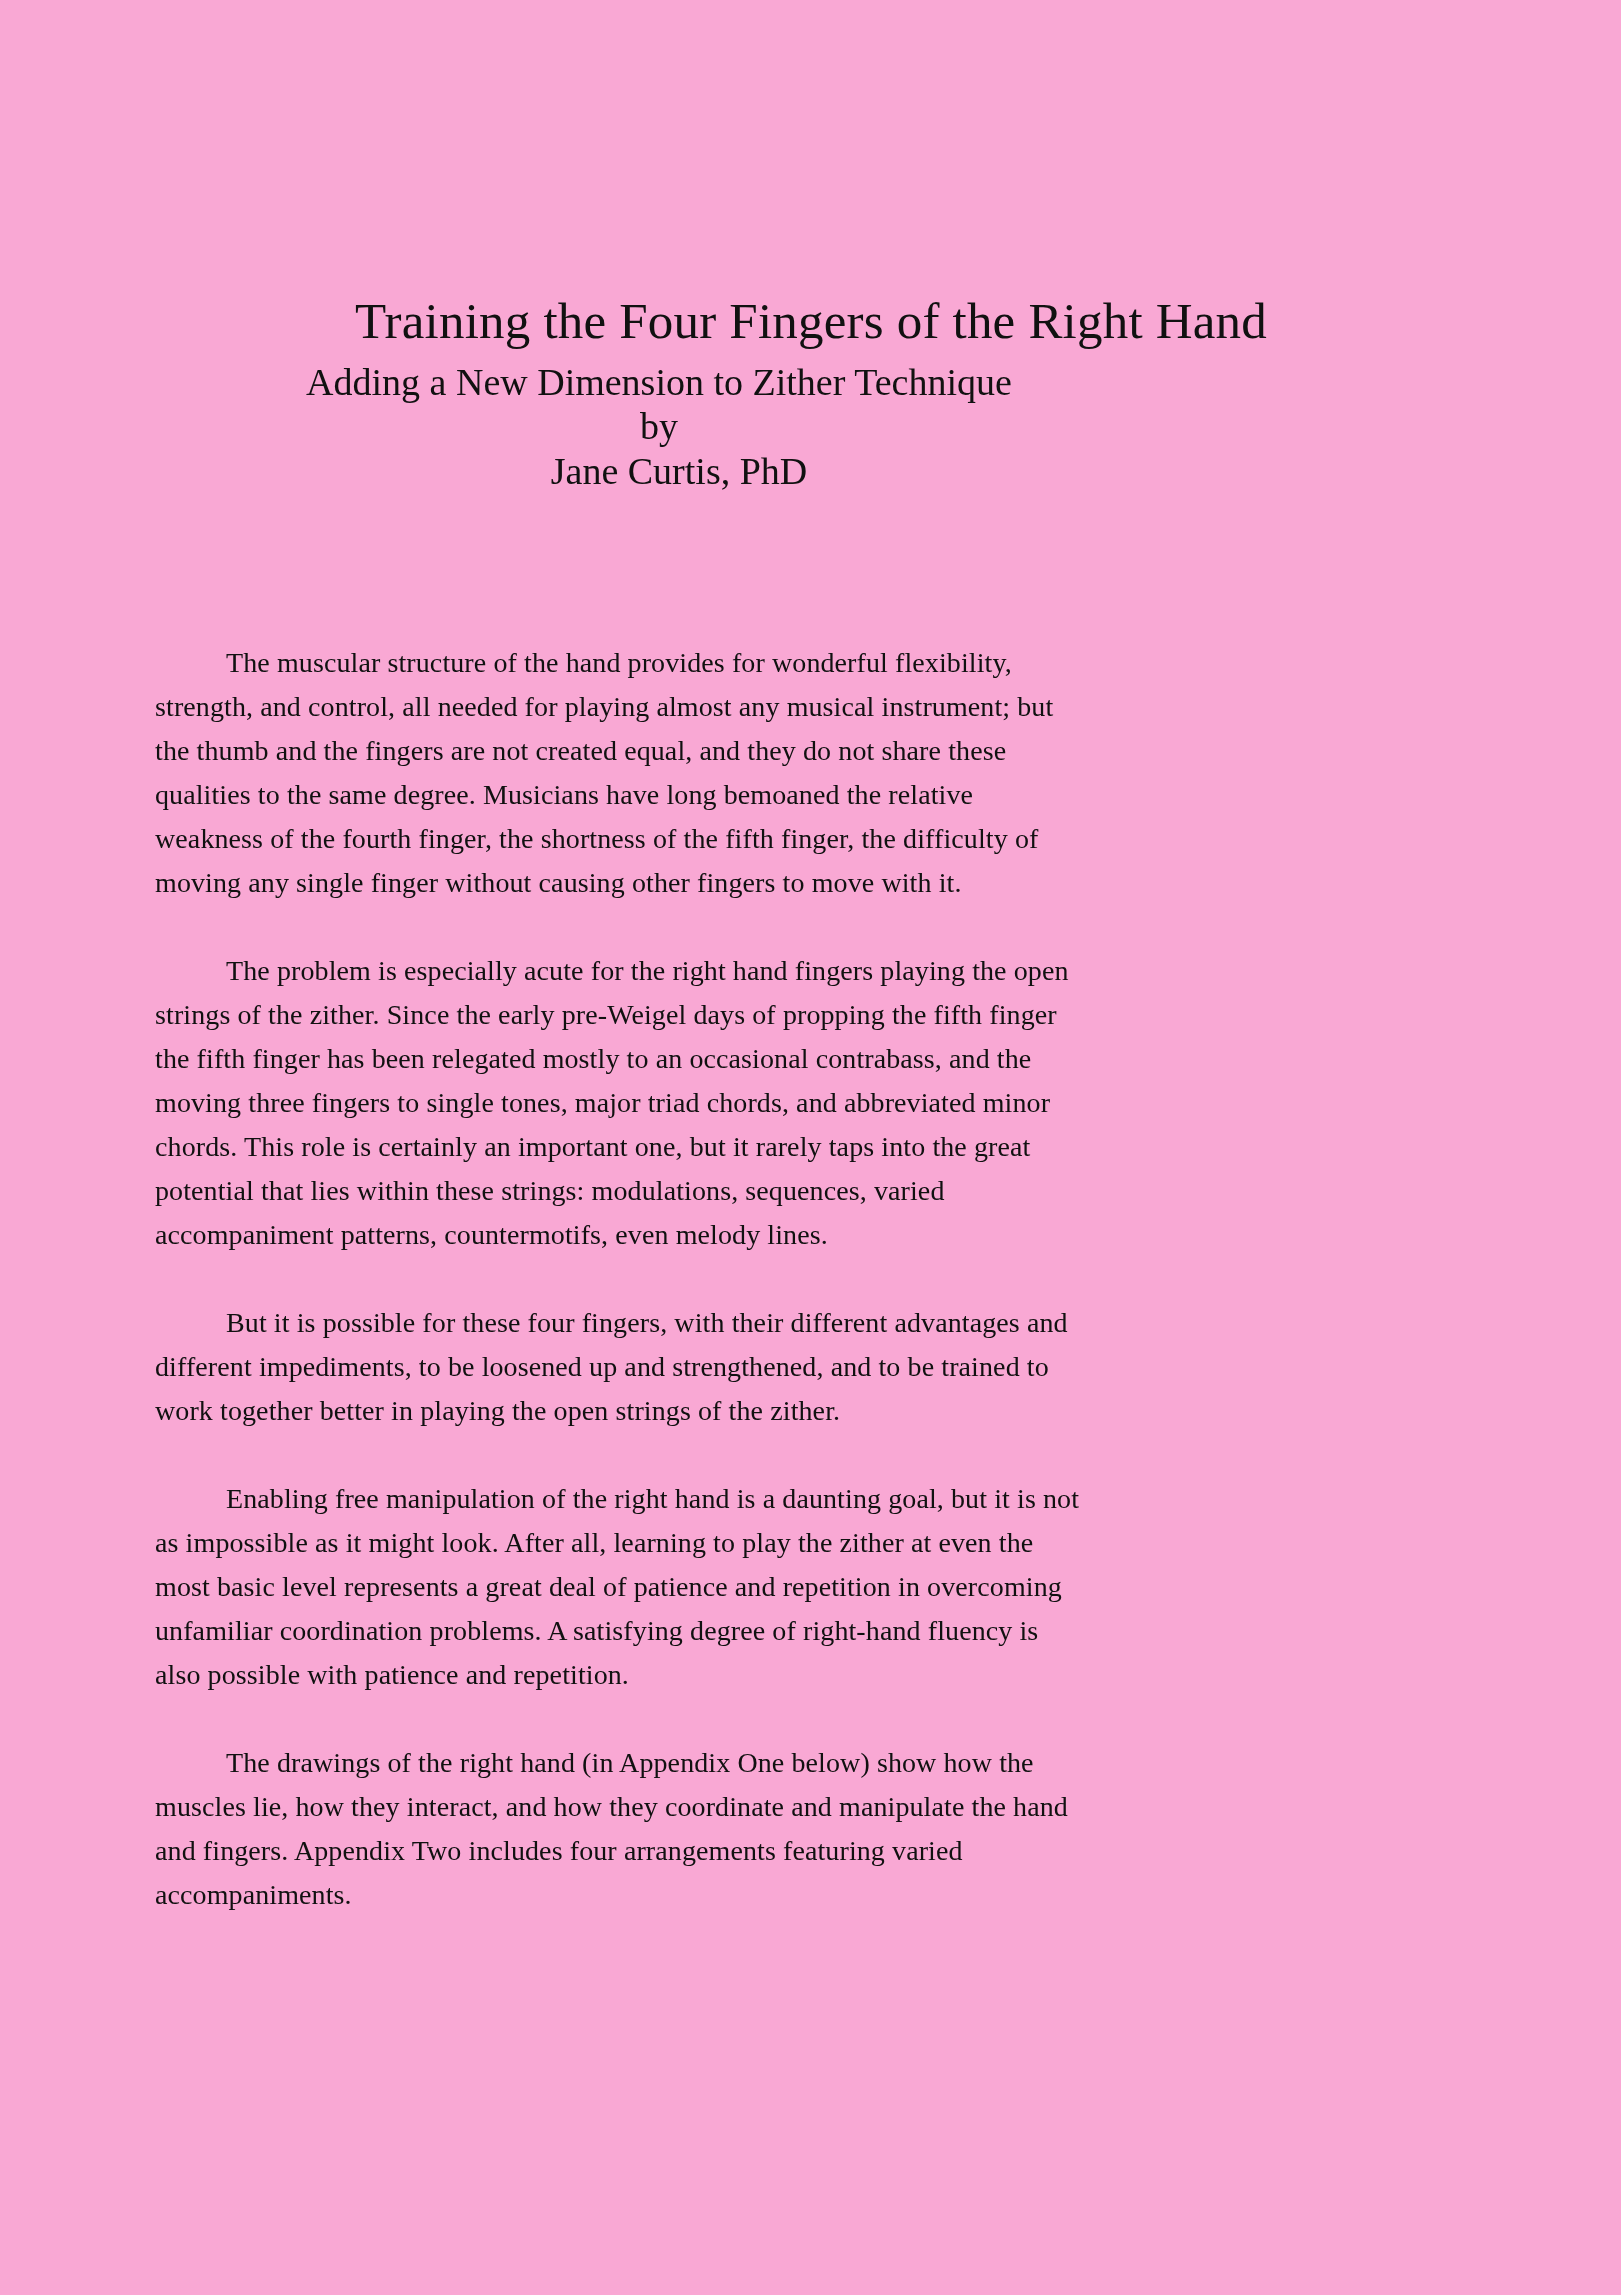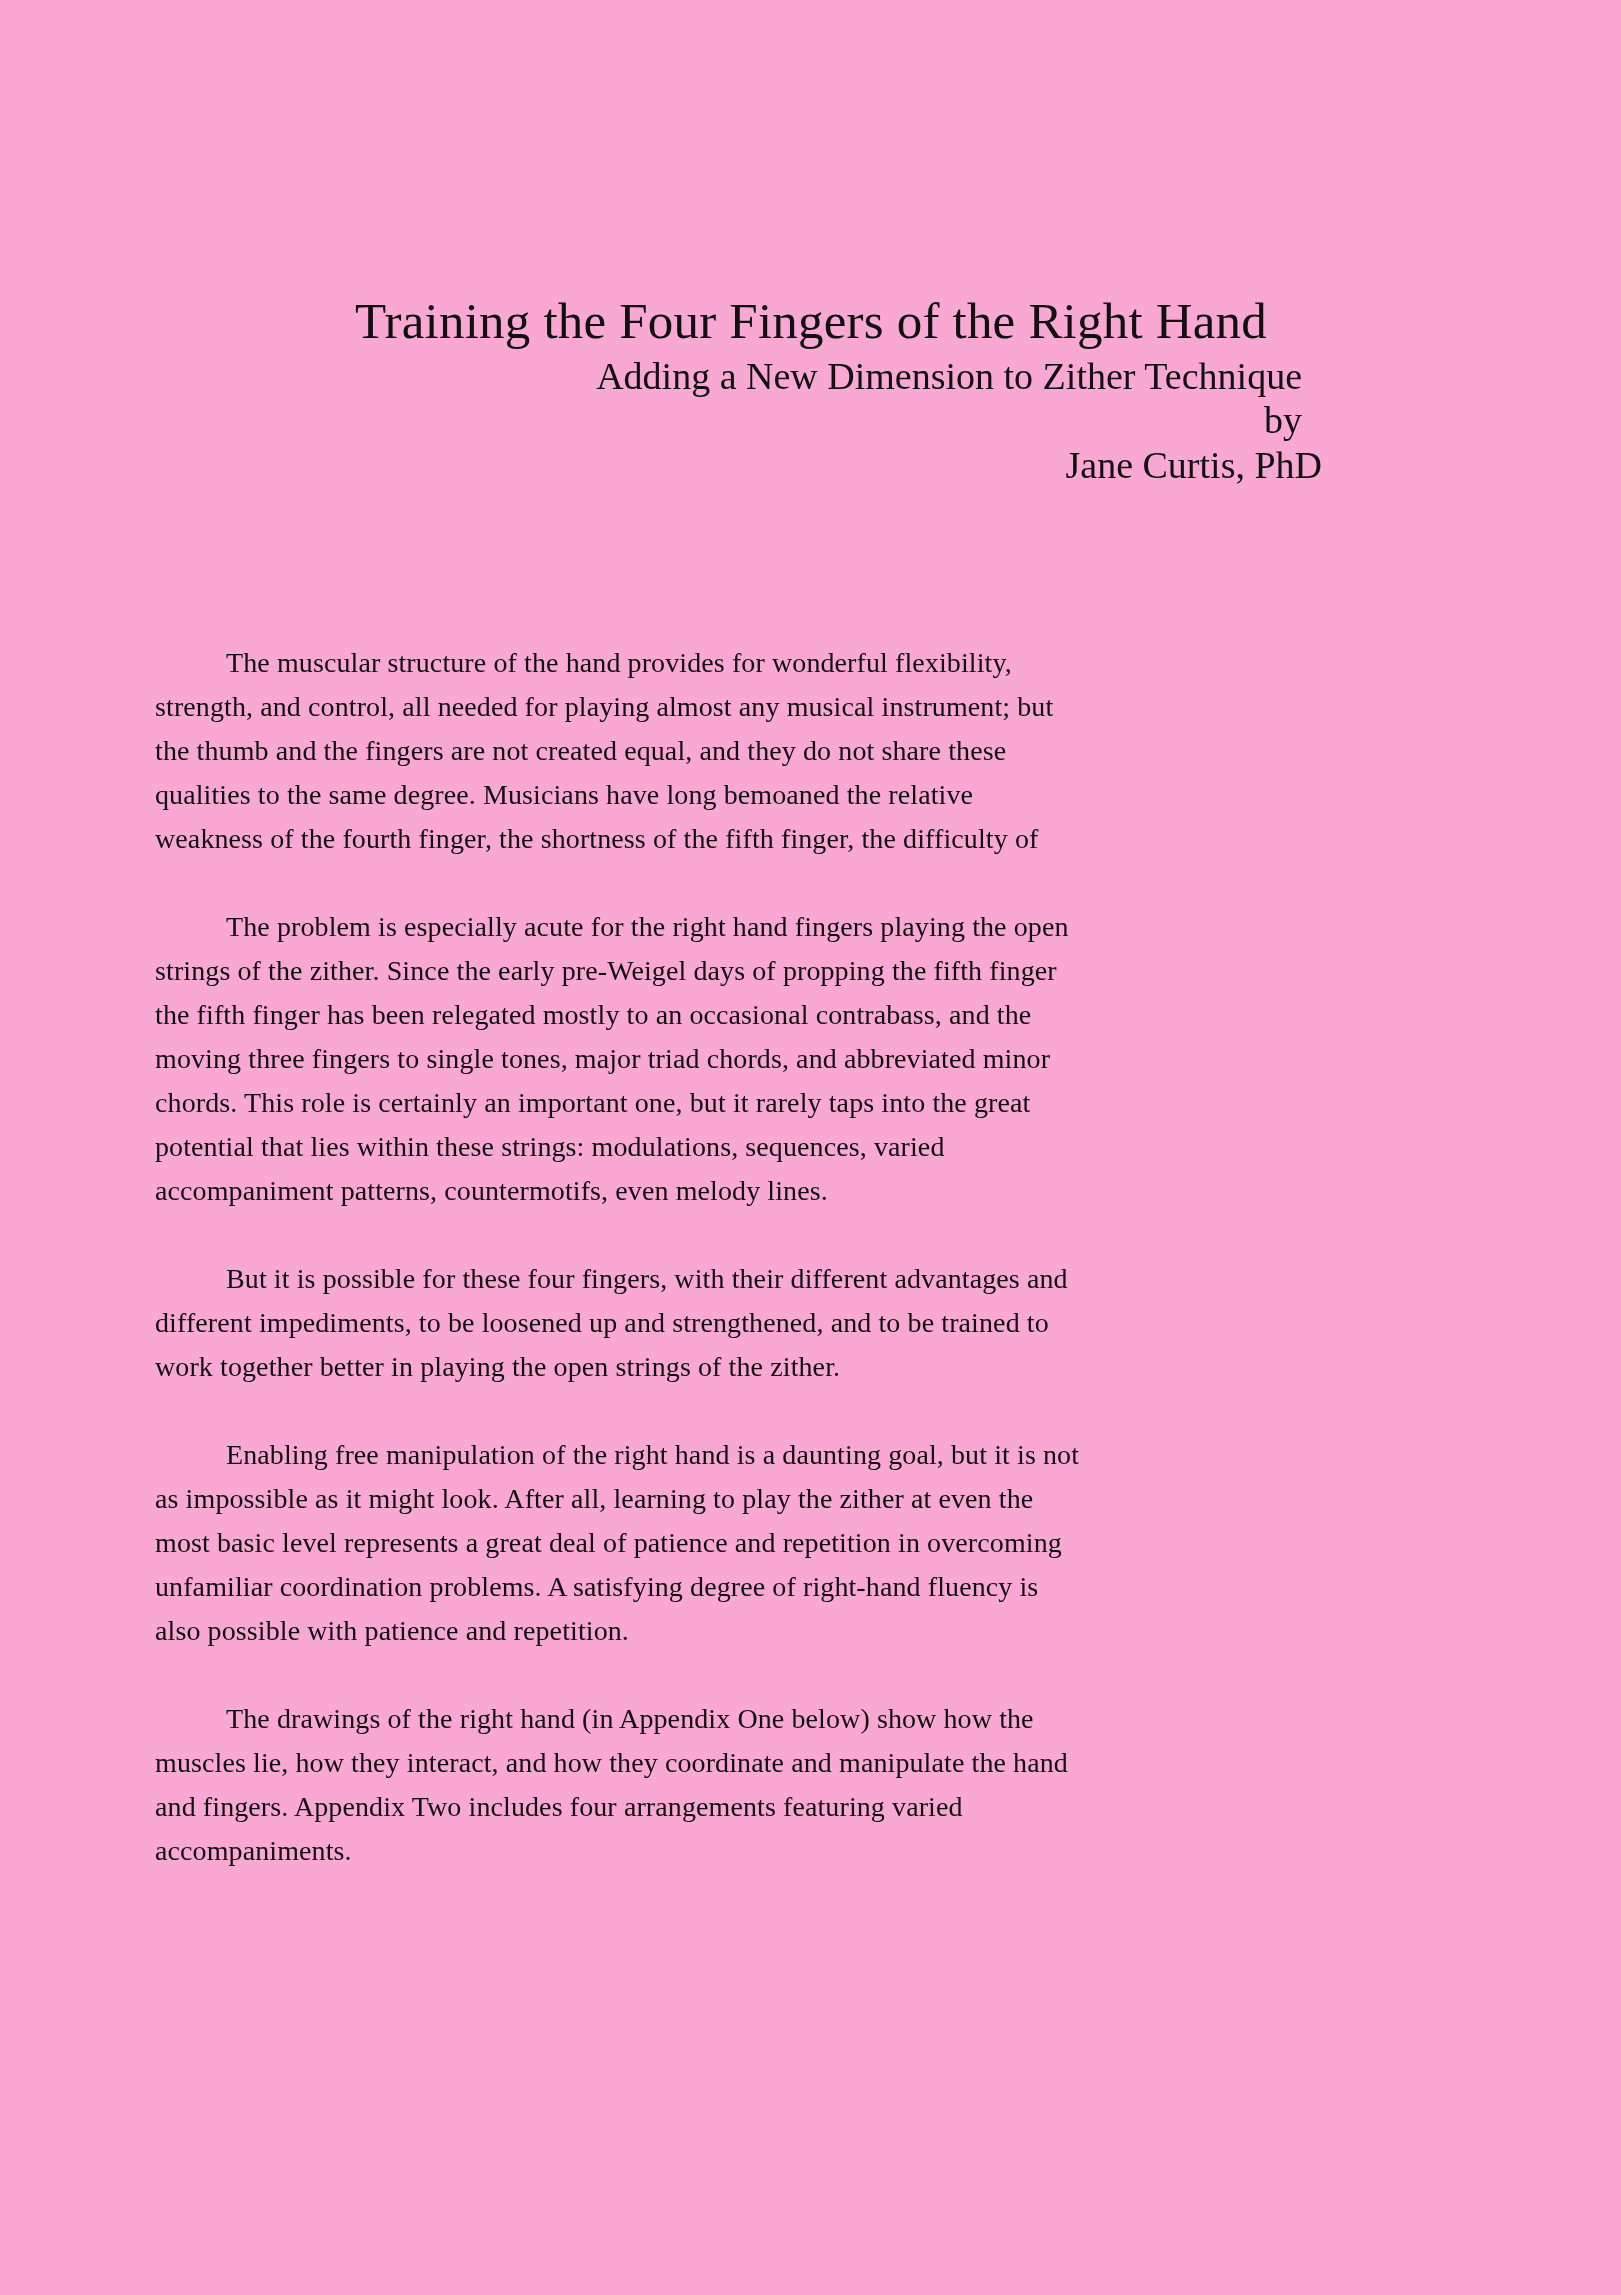--- a/index.html
+++ b/index.html
@@ -29,25 +29,25 @@
       margin: 0;
       font-weight: normal;
       font-size: 51px;
       line-height: 59px;
       letter-spacing: 0.2px;
       text-align: center;
     }
     .subtitle, .byline, .author {
       position: absolute;
       left: 0; width: 1298px;
-      margin: 4px;
+      margin: 10px;
       font-weight: normal;
       font-size: 38px;
       line-height: 44px;
-      text-align: right;
+      text-align: center;
     }
     .subtitle { top: 350px; }
     .byline   { top: 394px; }
     .author   { top: 439px; padding-left: 20px; }
 
     .body-text {
       position: absolute;
       left: 155px;
       top: 641px;
       width: 1352px;
@@ -77,20 +77,21 @@
   <div class="author">Jane Curtis, PhD</div>
 
   <div class="body-text">
 
     <p class="para">
       <span class="line first">The muscular structure of the hand provides for wonderful flexibility,</span>
       <span class="line">strength, and control, all needed for playing almost any musical instrument; but</span>
       <span class="line">the thumb and the fingers are not created equal, and they do not share these</span>
       <span class="line">qualities to the same degree. Musicians have long bemoaned the relative</span>
       <span class="line">weakness of the fourth finger, the shortness of the fifth finger, the difficulty of</span>
+      <span class="line">moving any single finger without causing other fingers to move with it.</span>
     </p>
 
     <p class="para">
       <span class="line first">The problem is especially acute for the right hand fingers playing the open</span>
       <span class="line">strings of the zither. Since the early pre-Weigel days of propping the fifth finger</span>
       <span class="line">the fifth finger has been relegated mostly to an occasional contrabass, and the</span>
       <span class="line">moving three fingers to single tones, major triad chords, and abbreviated minor</span>
       <span class="line">chords. This role is certainly an important one, but it rarely taps into the great</span>
       <span class="line">potential that lies within these strings: modulations, sequences, varied</span>
       <span class="line">accompaniment patterns, countermotifs, even melody lines.</span>

